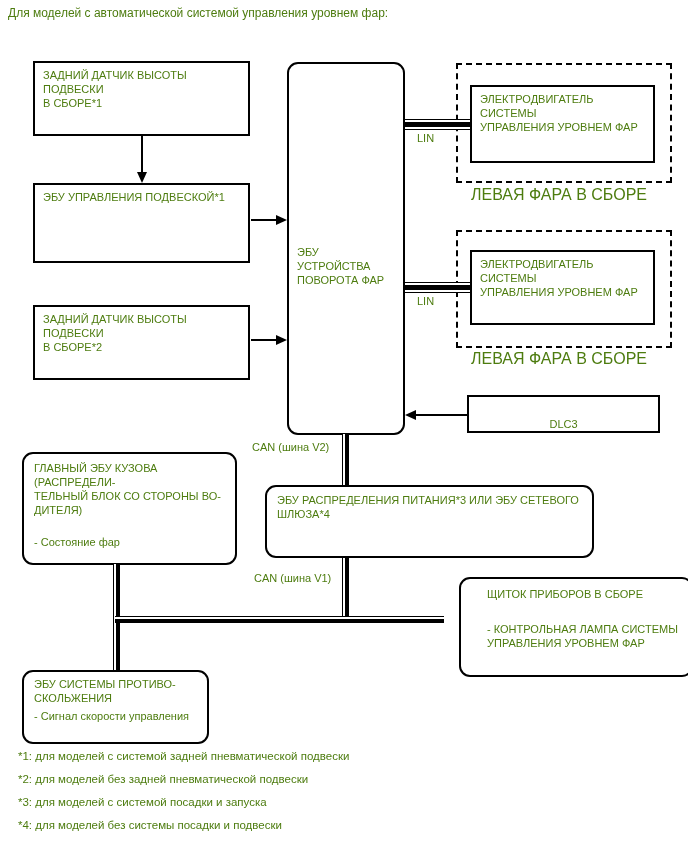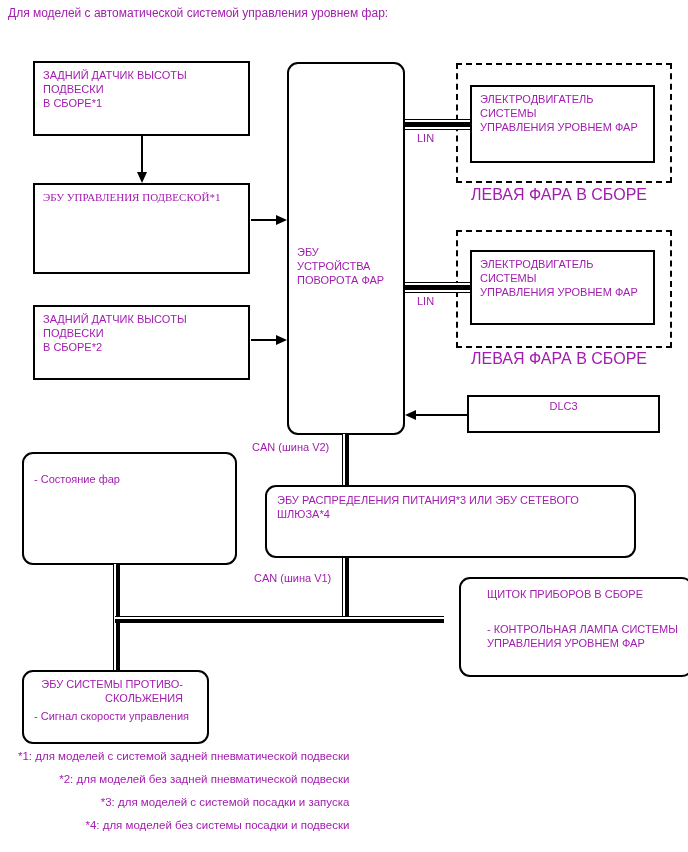--- a/index.html
+++ b/index.html
@@ -1,21 +1,21 @@
 <!DOCTYPE html>
 <html><head>
 <meta charset="utf-8">
 <style>
   html,body { margin:0; padding:0; background:#ffffff; }
   #canvas {
     position: relative;
     width: 688px; height: 852px;
     background: #ffffff;
     font-family: "Liberation Sans", sans-serif;
-    color: #a21caf;
+    color: #4d7c0f;
     overflow: hidden;
   }
   .abs { position: absolute; box-sizing: border-box; }
   .txt { white-space: pre-line; font-size: 11px; line-height: 14px; }
   .node {
     border: 2px solid #000;
     background: #fff;
   }
   .rounded { border-radius: 11px; }
   .dashed {
@@ -51,21 +51,21 @@
 
 <div id="canvas">
 
   <div class="abs title" style="left:8px; top:6px;">Для моделей с автоматической системой управления уровнем фар:</div>
 
   <div class="abs node" style="left:33px; top:61px; width:217px; height:75px;">
     <div class="txt pad">ЗАДНИЙ ДАТЧИК ВЫСОТЫ ПОДВЕСКИ
 В СБОРЕ*1</div>
   </div>
 
-  <div class="abs node" style="left:33px; top:183px; width:217px; height:91px;font-family:Liberation Serif, serif;">
+  <div class="abs node" style="left:33px; top:183px; width:217px; height:80px;">
     <div class="txt pad">ЭБУ УПРАВЛЕНИЯ ПОДВЕСКОЙ*1</div>
   </div>
 
   <div class="abs node" style="left:33px; top:305px; width:217px; height:75px;">
     <div class="txt pad">ЗАДНИЙ ДАТЧИК ВЫСОТЫ ПОДВЕСКИ
 В СБОРЕ*2</div>
   </div>
 
   <div class="abs aline" style="left:141px; top:136px; width:2px; height:38px;"></div>
   <div class="abs ahead-down" style="left:137px; top:172px;"></div>
@@ -97,56 +97,59 @@
       <div class="txt pad">ЭЛЕКТРОДВИГАТЕЛЬ СИСТЕМЫ
 УПРАВЛЕНИЯ УРОВНЕМ ФАР</div>
     </div>
   </div>
   <div class="abs caption" style="left:471px; top:350px;">ЛЕВАЯ ФАРА В СБОРЕ</div>
 
   <div class="abs linbus" style="left:405px; top:282px; width:65px;"></div>
   <div class="abs buslabel" style="left:417px; top:295px;">LIN</div>
 
   <div class="abs node" style="left:467px; top:395px; width:193px; height:38px; text-align:center;">
-    <div class="txt" style="padding-top:2px;">DLC3</div>
+    <div class="txt" style="padding-top:20px;">DLC3</div>
   </div>
 
   <div class="abs ahead-left" style="left:405px; top:410px;"></div>
   <div class="abs aline" style="left:414px; top:414px; width:53px; height:2px;"></div>
 
   <div class="abs vbus" style="left:342px; top:434px; height:52px;"></div>
   <div class="abs vbus" style="left:342px; top:556px; height:67px;"></div>
   <div class="abs buslabel" style="left:252px; top:441px;">CAN (шина V2)</div>
 
-  <div class="abs node rounded" style="left:265px; top:485px; width:371px; height:73px;">
+  <div class="abs node rounded" style="left:265px; top:485px; width:329px; height:73px;">
     <div class="txt" style="padding:6px 10px;">ЭБУ РАСПРЕДЕЛЕНИЯ ПИТАНИЯ*3 ИЛИ ЭБУ СЕТЕВОГО
 ШЛЮЗА*4</div>
   </div>
 
   <div class="abs node rounded" style="left:22px; top:452px; width:215px; height:113px;">
+    <div class="txt" style="padding:7px 10px 0 10px;">ГЛАВНЫЙ ЭБУ КУЗОВА (РАСПРЕДЕЛИ-
+ТЕЛЬНЫЙ БЛОК СО СТОРОНЫ ВО-
+ДИТЕЛЯ)</div>
     <div class="txt" style="padding:18px 10px 0 10px;">- Состояние фар</div>
   </div>
 
   <div class="abs vbus" style="left:113px; top:564px; height:107px;"></div>
 
   <div class="abs hbus" style="left:115px; top:616px; width:329px;"></div>
   <div class="abs buslabel" style="left:254px; top:572px;">CAN (шина V1)</div>
 
   <div class="abs node rounded" style="left:459px; top:577px; width:234px; height:100px;padding-left:16px;">
     <div class="txt" style="padding:8px 10px 0 10px;">ЩИТОК ПРИБОРОВ В СБОРЕ</div>
     <div class="txt" style="padding:21px 10px 0 10px;">- КОНТРОЛЬНАЯ ЛАМПА СИСТЕМЫ
 УПРАВЛЕНИЯ УРОВНЕМ ФАР</div>
   </div>
 
   <div class="abs node rounded" style="left:22px; top:670px; width:187px; height:74px;">
-    <div class="txt" style="padding:5px 24px 0 10px;text-align:right;">ЭБУ СИСТЕМЫ ПРОТИВО-
+    <div class="txt" style="padding:5px 10px 0 10px;">ЭБУ СИСТЕМЫ ПРОТИВО-
 СКОЛЬЖЕНИЯ</div>
     <div class="txt" style="padding:4px 10px 0 10px;">- Сигнал скорости управления</div>
   </div>
 
-  <div class="abs" style="left:18px; top:750px;text-align:right;">
+  <div class="abs" style="left:18px; top:750px;">
     <div class="footnote">*1: для моделей с системой задней пневматической подвески</div>
     <div class="footnote">*2: для моделей без задней пневматической подвески</div>
     <div class="footnote">*3: для моделей с системой посадки и запуска</div>
     <div class="footnote">*4: для моделей без системы посадки и подвески</div>
   </div>
 
 </div>
 
 </body></html>

